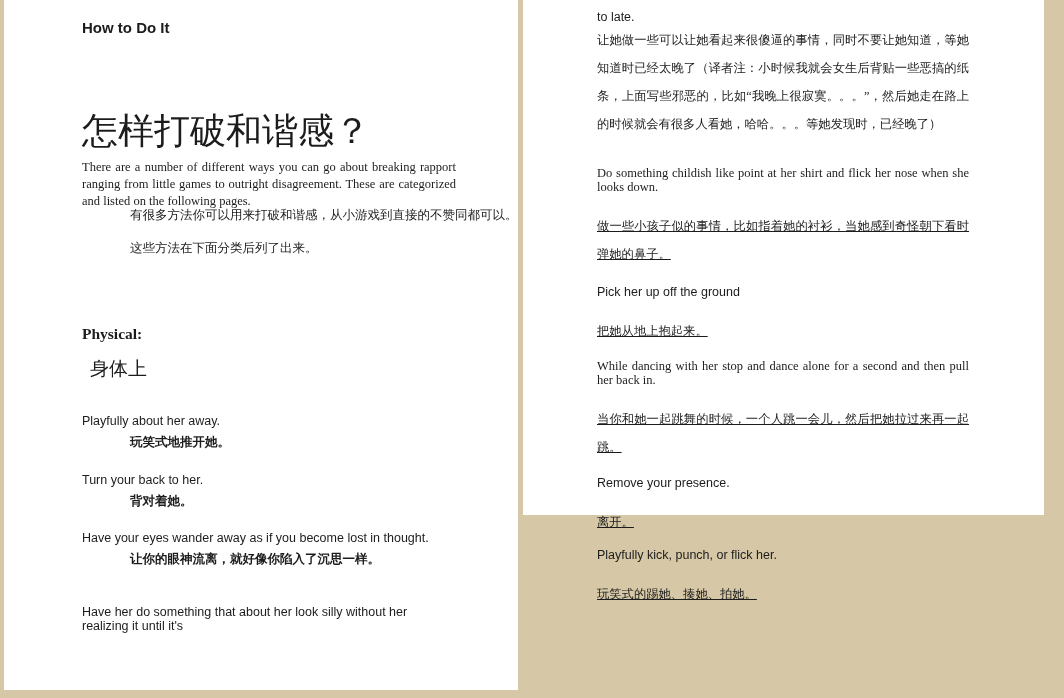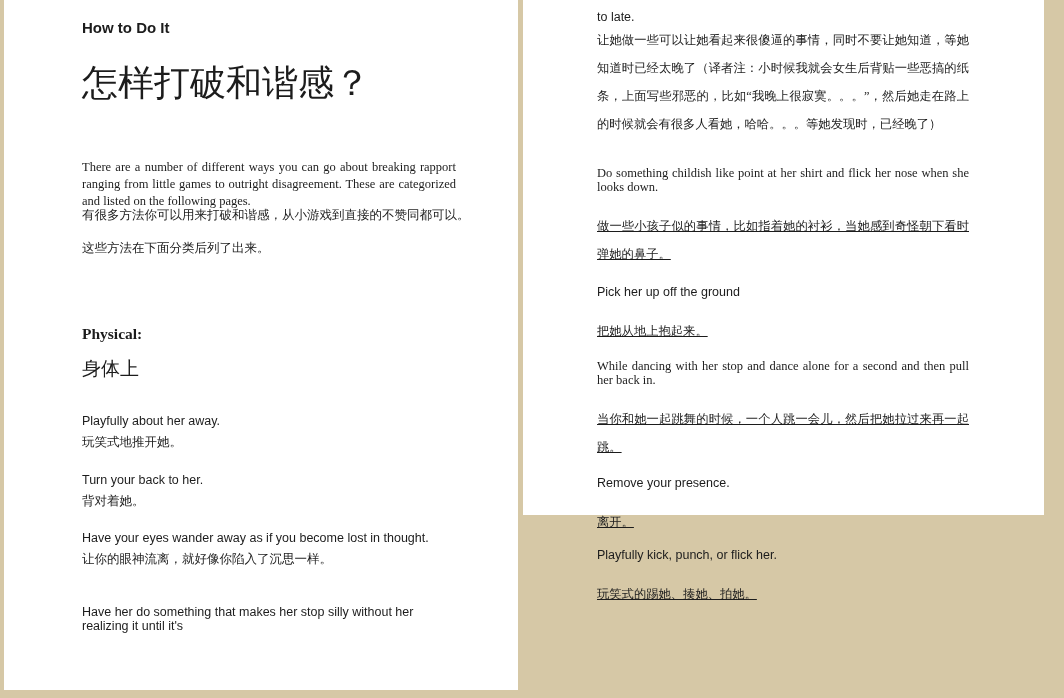--- a/index.html
+++ b/index.html
@@ -8,28 +8,28 @@
     width:1064px;height:698px;position:relative;overflow:hidden;
     background:var(--desk);
     font-family:"Liberation Sans",sans-serif;
   }
   .page{position:absolute;top:0;background:var(--page);}
   .page-left{left:4px;width:514px;height:690px;}
   .page-right{left:523px;width:521px;height:515px;}
   .blk{position:absolute;left:78px;width:374px;color:var(--ink);}
   .page-right .blk{left:74px;width:372px;}
   .en-heading{font:bold 15px/18px "Liberation Sans",sans-serif;}
-  .zh-title{font:36px/46px "Liberation Serif",serif;white-space:nowrap;}
+  .zh-title{font:36px/46px "Liberation Serif",serif;white-space:nowrap;margin-top:48px;}
   .en-body{font:12.5px/14px "Liberation Sans",sans-serif;}
   .intro{line-height:17px;}
   .justify{text-align:justify;font-family:Liberation Serif, serif;}
   .en-section{font:bold 15.5px/19px "Liberation Serif",serif;}
-  .zh-section{font:19px/24px "Liberation Sans",sans-serif;}
-  .zh-line{font:12.5px/20px "Liberation Serif",serif;white-space:nowrap;}
-  .item .zh-line{margin-top:4px;}
+  .zh-section{font:19px/24px "Liberation Sans",sans-serif;margin-left:8px;}
+  .zh-line{font:12.5px/20px "Liberation Serif",serif;white-space:nowrap;margin-left:48px;}
+  .item .zh-line{margin-top:4px;font-weight:bold;}
   .zh-para{font:12.3px/28px "Liberation Serif",serif;text-align:justify;}
   .item .zh-para{margin-top:18px;text-decoration:underline;}
 </style>
 </head>
 <body>
 
 <div class="page page-left">
   <div class="blk en-heading" style="top:19px">How to Do It</div>
   <div class="blk zh-title" style="top:60px">怎样打破和谐感？</div>
   <div class="blk en-body intro justify" style="top:159px">There are a number of different ways you can go about breaking rapport ranging from little games to outright disagreement. These are categorized and listed on the following pages.</div>
@@ -44,21 +44,21 @@
   </div>
   <div class="blk item" style="top:473px">
     <div class="en-body">Turn your back to her.</div>
     <div class="zh-line">背对着她。</div>
   </div>
   <div class="blk item" style="top:531px">
     <div class="en-body">Have your eyes wander away as if you become lost in thought.</div>
     <div class="zh-line">让你的眼神流离，就好像你陷入了沉思一样。</div>
   </div>
   <div class="blk item" style="top:605px">
-    <div class="en-body">Have her do something that makes her stop silly without her realizing it until it's</div>
+    <div class="en-body">Have her do something that about her look silly without her realizing it until it's</div>
   </div>
 </div>
 
 <div class="page page-right">
   <div class="blk en-body" style="top:10px">to late.</div>
   <div class="blk zh-para" style="top:26px">让她做一些可以让她看起来很傻逼的事情，同时不要让她知道，等她知道时已经太晚了（译者注：小时候我就会女生后背贴一些恶搞的纸条，上面写些邪恶的，比如“我晚上很寂寞。。。”，然后她走在路上的时候就会有很多人看她，哈哈。。。等她发现时，已经晚了）</div>
 
   <div class="blk item" style="top:166px">
     <div class="en-body justify">Do something childish like point at her shirt and flick her nose when she looks down.</div>
     <div class="zh-para">做一些小孩子似的事情，比如指着她的衬衫，当她感到奇怪朝下看时弹她的鼻子。</div>

